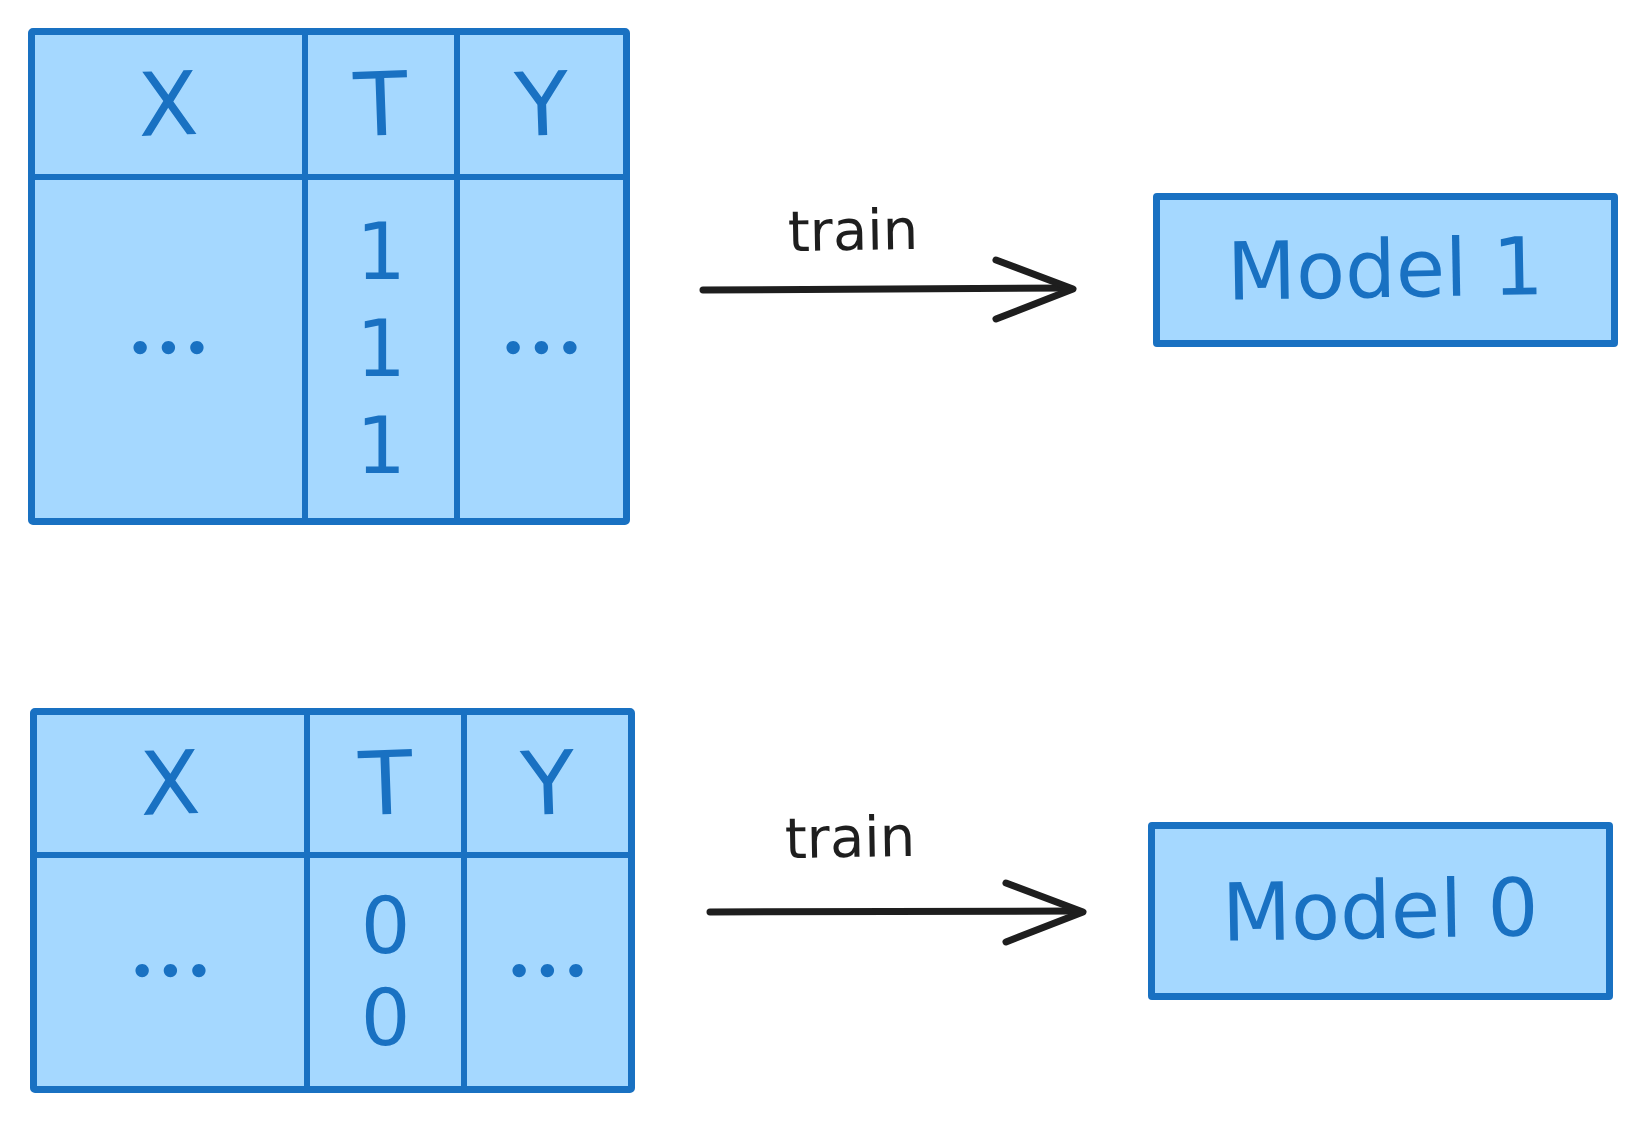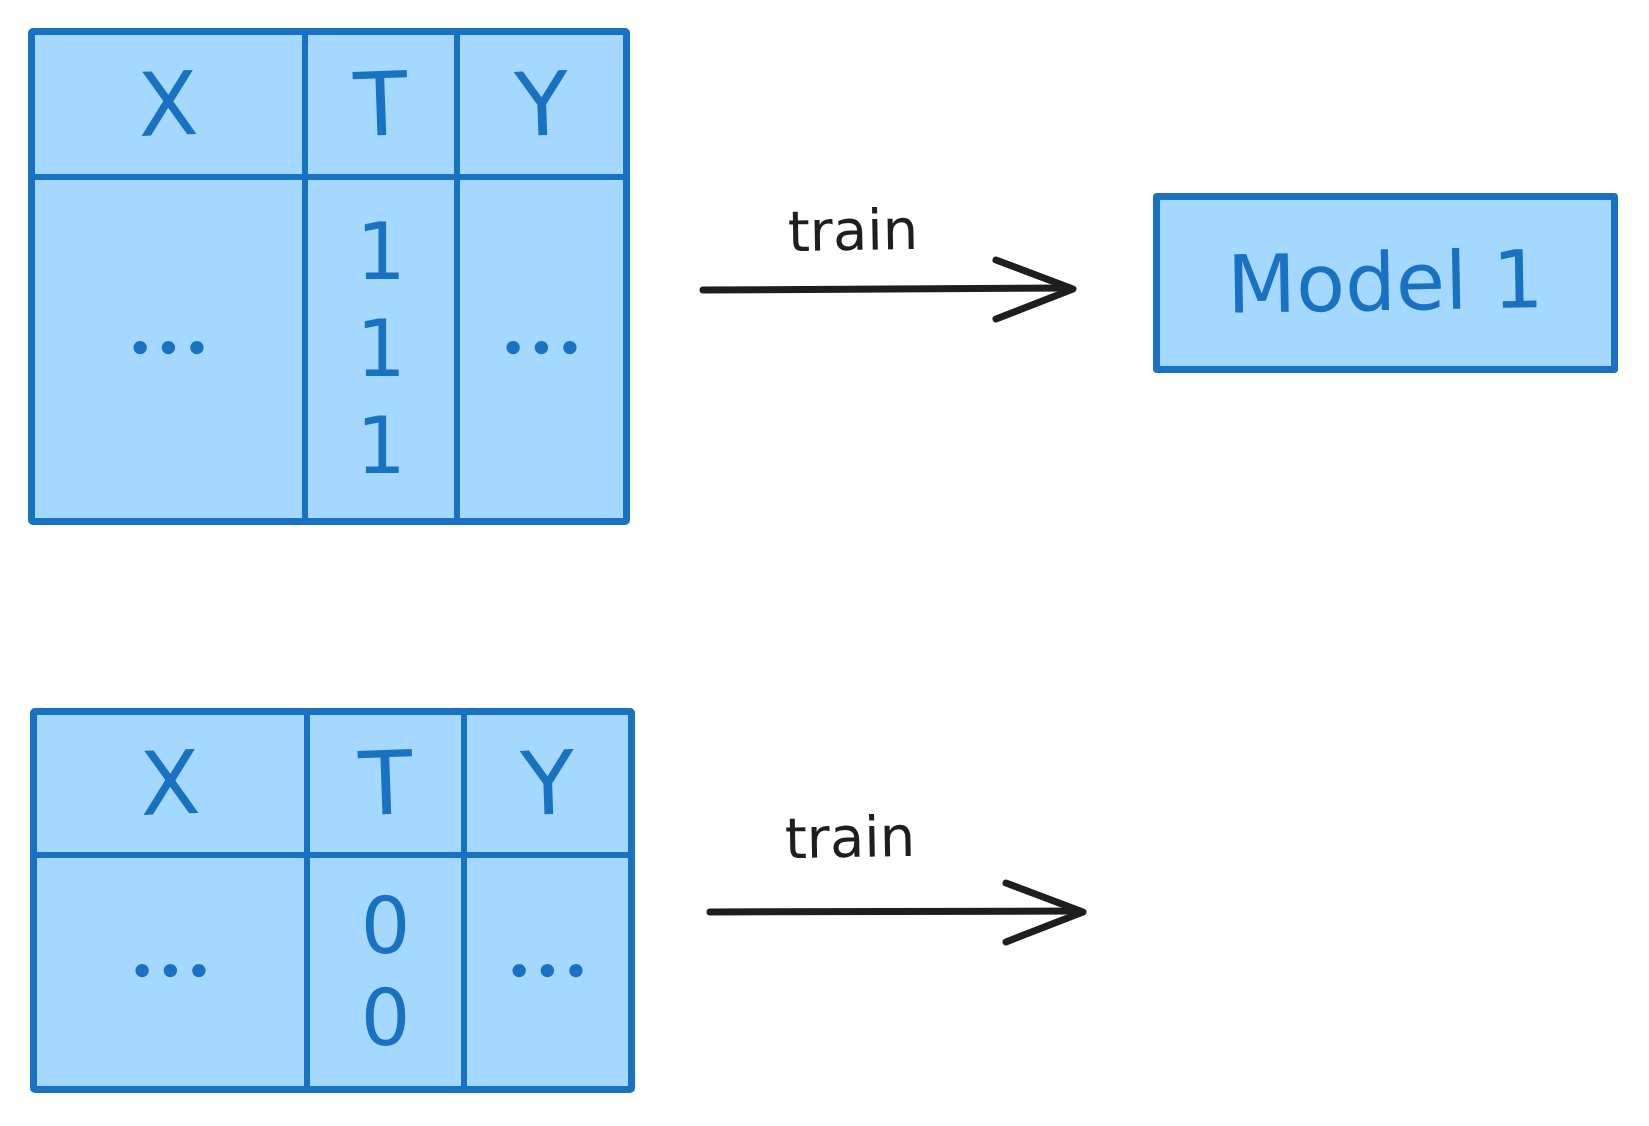--- a/index.html
+++ b/index.html
@@ -104,21 +104,21 @@
     color: #1971c2;
     box-sizing: border-box;
   }
   .model-box .model-label {
     font-size: 80px;
     line-height: 1;
     font-weight: 500;
     transform: rotate(-1deg);
     white-space: nowrap;
   }
-  .model-1 { left: 1153px; top: 193px; width: 465px; height: 180px; }
+  .model-1 { left: 1153px; top: 193px; width: 465px; height: 154px; }
   .model-0 { left: 1148px; top: 822px; width: 465px; height: 178px; }
 </style>
 </head>
 <body>
 
 <div class="canvas">
 
   <div class="dtable dtable-top">
     <div class="cell header vdiv">
       <span class="header-glyph">X</span>
@@ -167,14 +167,17 @@
     <div class="cell ellipsis-cell">•••</div>
   </div>
 
   <div class="train-label train-label-bottom">train</div>
 
   <svg class="arrow arrow-bottom" width="395" height="95" viewBox="0 0 395 95">
     <path d="M 10 47 L 378 46"></path>
     <path d="M 306 18 L 383 47 L 306 77"></path>
   </svg>
 
+  <div class="model-box model-0">
+    <span class="model-label">Model 0</span>
+  </div>
 
 </div>
 
 </body></html>

